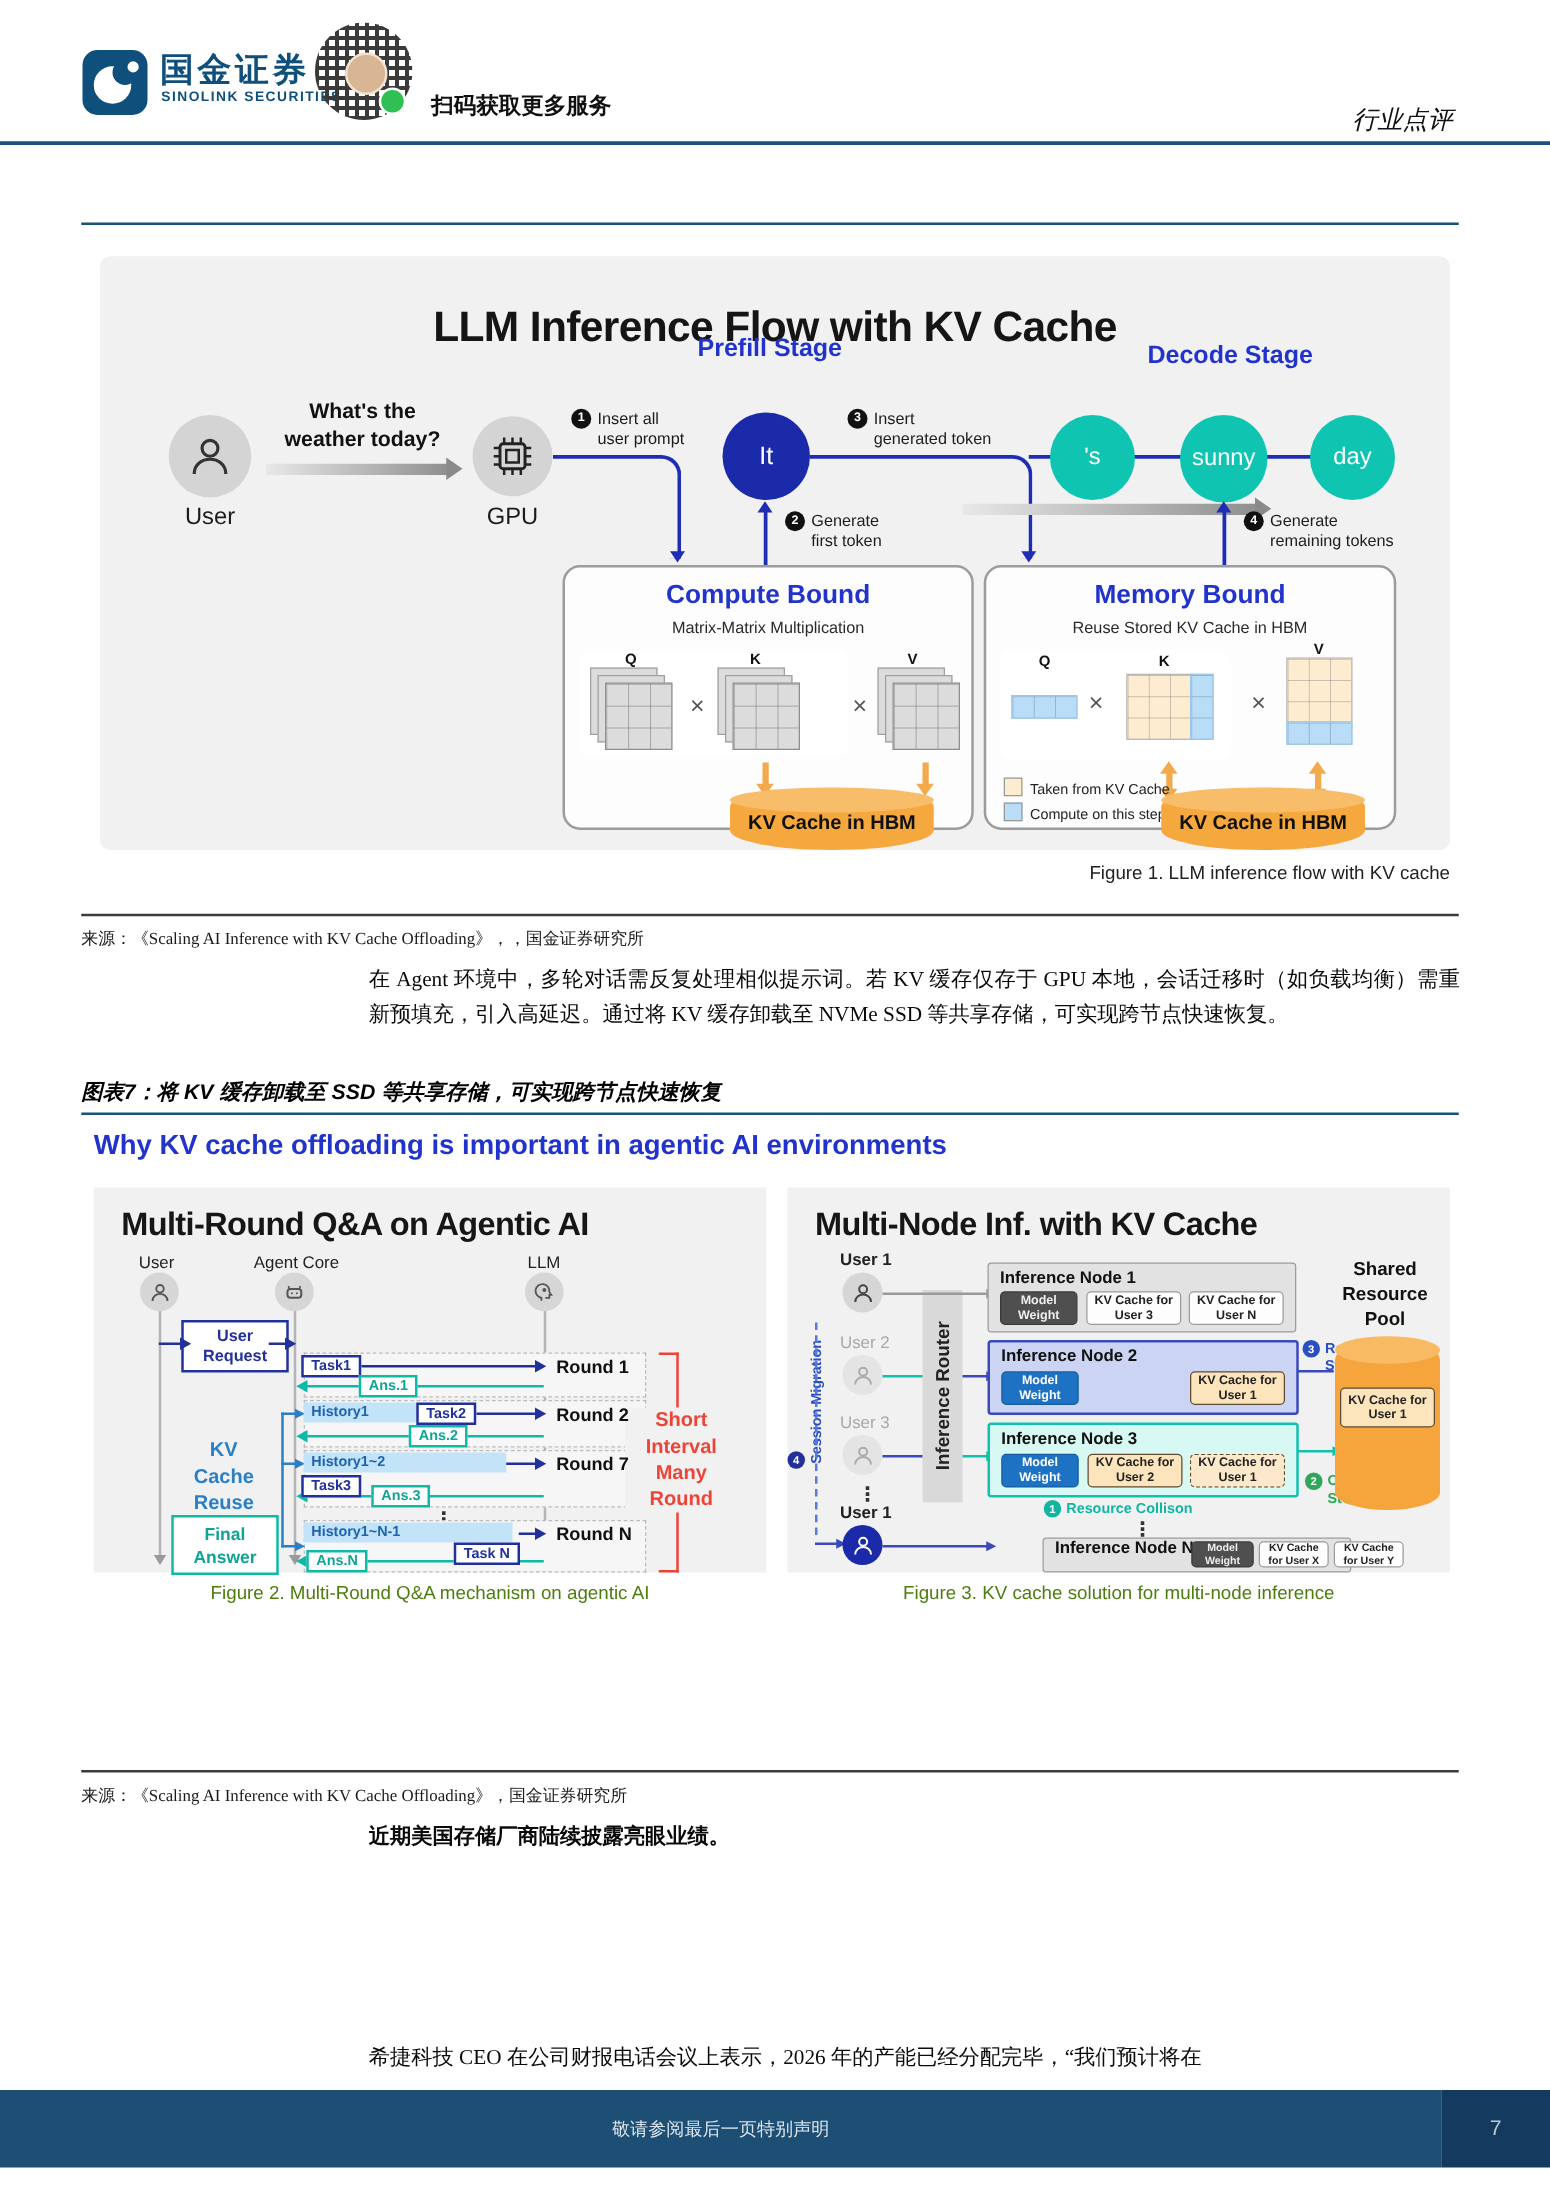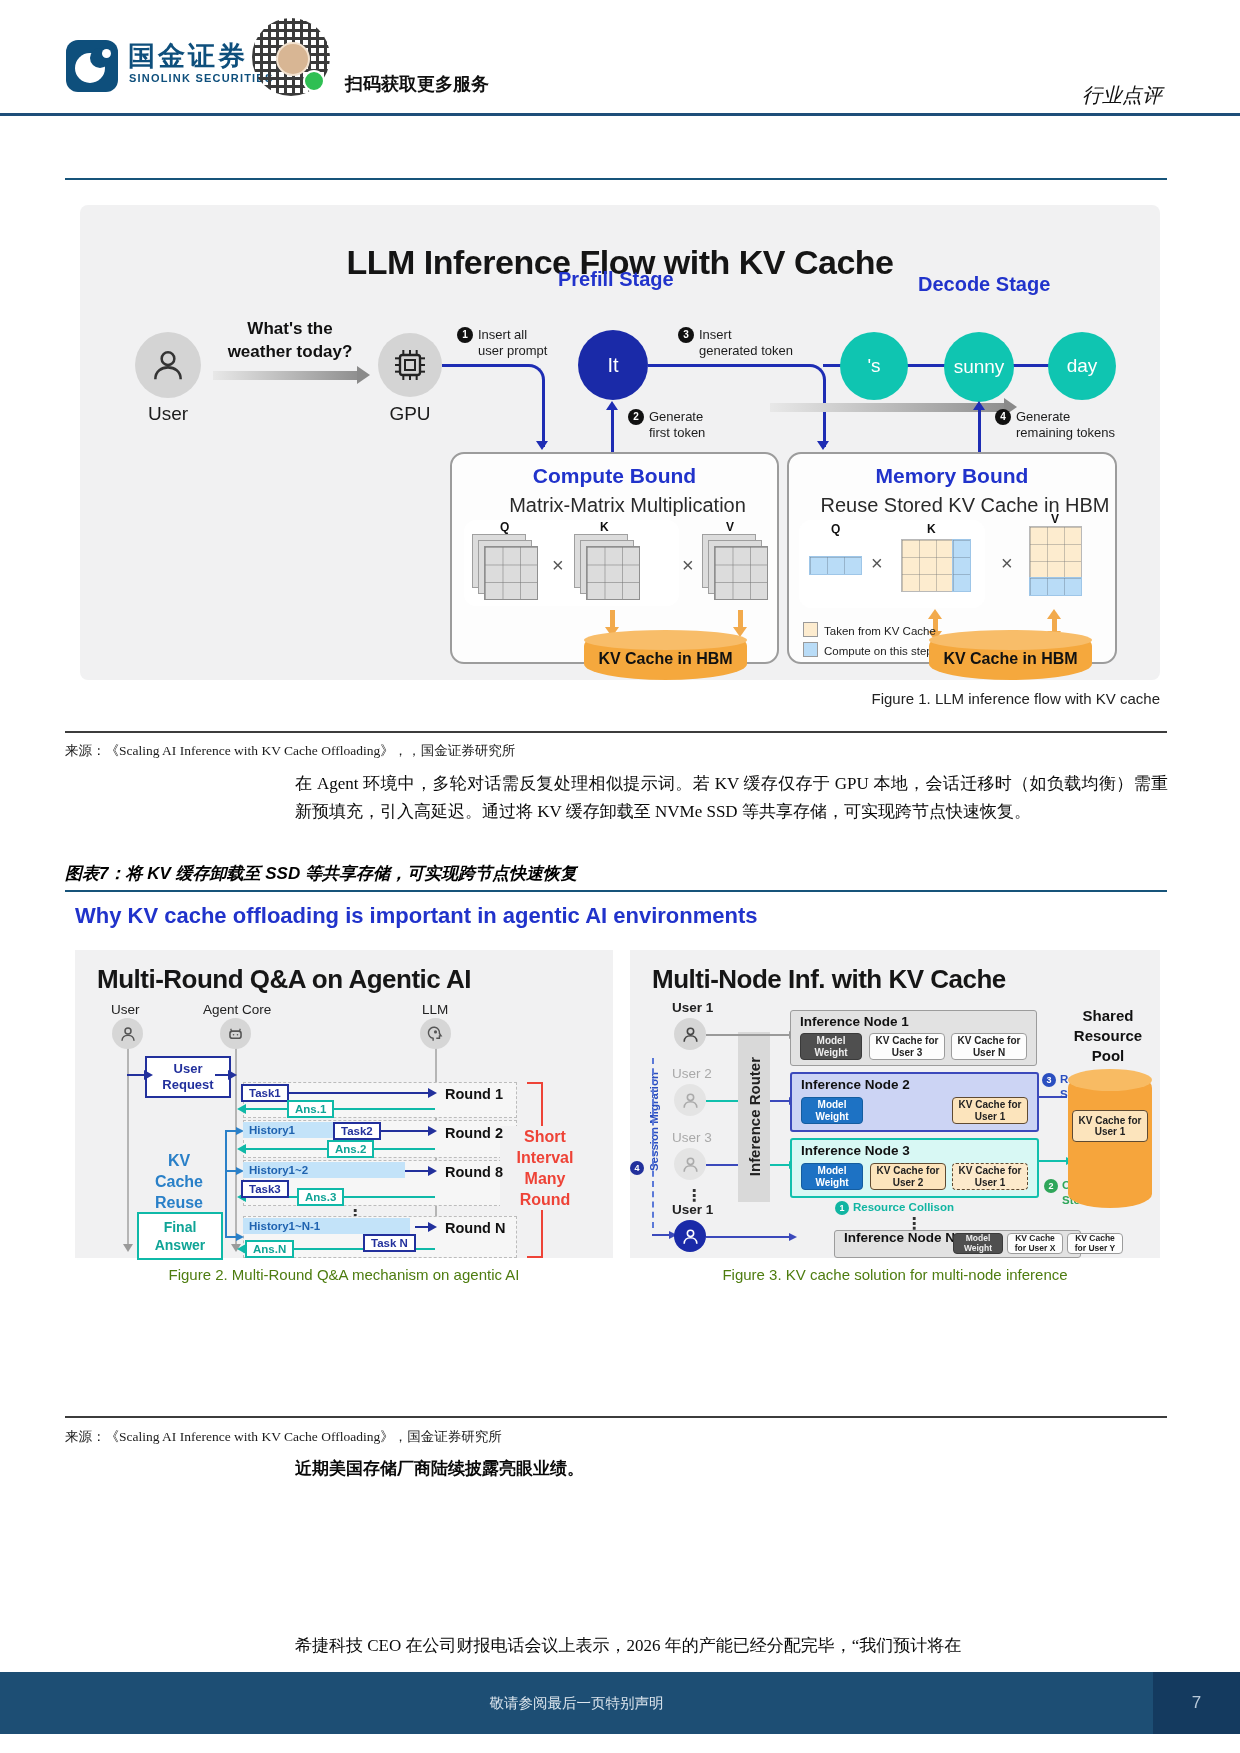--- a/index.html
+++ b/index.html
@@ -43,21 +43,21 @@
   .badge{display:inline-block;width:16px;height:16px;border-radius:50%;background:#111;color:#fff;font-size:10px;line-height:16px;text-align:center;font-weight:bold;vertical-align:top;margin-right:5px;}
   .gray-arrow{position:absolute;height:9px;background:linear-gradient(to right,#e8e8e8,#8f8f8f);}
   .gray-arrow::after{content:"";position:absolute;right:-12px;top:-5px;border-left:13px solid #8a8a8a;border-top:9px solid transparent;border-bottom:9px solid transparent;}
   .elbow{position:absolute;border-top:3px solid #1e2db4;border-right:3px solid #1e2db4;border-top-right-radius:16px;}
   .hline-b{position:absolute;height:3px;background:#1e2db4;}
   .vline-b{position:absolute;width:3px;background:#1e2db4;}
   .ah-d{position:absolute;border-top:9px solid #1e2db4;border-left:6px solid transparent;border-right:6px solid transparent;}
   .ah-u{position:absolute;border-bottom:9px solid #1e2db4;border-left:6px solid transparent;border-right:6px solid transparent;}
   .bbox{position:absolute;background:#fdfdfd;border:2px solid #9c9c9c;border-radius:14px;}
   .bbox-title{position:absolute;width:100%;text-align:center;top:10px;font-size:21px;font-weight:bold;color:#2133cb;}
-  .bbox-sub{position:absolute;width:100%;text-align:center;top:40px;font-size:20px;color:#2a2a2a;padding-left:13px;}
+  .bbox-sub{position:absolute;width:100%;text-align:center;top:40px;font-size:13px;color:#2a2a2a;}
   .white-tray{position:absolute;background:#fff;border-radius:12px;}
   .mx-label{position:absolute;font-size:12px;font-weight:bold;color:#111;}
   .times{position:absolute;font-size:20px;color:#555;}
   .stack{position:absolute;width:66px;height:66px;}
   .stack .layer{position:absolute;width:52px;height:52px;background:#dcdcdc;border:1px solid #9f9f9f;}
   .stack .front{position:absolute;width:52px;height:52px;background:#dcdcdc;border:1px solid #8f8f8f;
      background-image:linear-gradient(rgba(120,120,120,.55) 1px,transparent 1px),linear-gradient(90deg,rgba(120,120,120,.55) 1px,transparent 1px);
      background-size:17.5px 17.5px;}
   .grid-tan{position:absolute;background:#fdeccf;border:1px solid #b9b9b9;
      background-image:linear-gradient(rgba(120,120,120,.4) 1px,transparent 1px),linear-gradient(90deg,rgba(120,120,120,.4) 1px,transparent 1px);
@@ -348,21 +348,21 @@
     <div class="task" style="left:258px;top:172px;">Task2</div>
     <div class="arr-b" style="left:306px;top:180px;width:48px;"></div>
     <div class="rlabel" style="left:370px;top:175px;">Round 2</div>
     <div class="arr-t" style="left:170px;top:198px;width:190px;"></div>
     <div class="ansb" style="left:252px;top:190px;">Ans.2</div>
 
     <div class="rround" style="left:168px;top:210px;width:272px;height:44px;"></div>
     <div class="hist" style="left:168px;top:212px;width:150px;">History1~2</div>
     <div class="task" style="left:166px;top:230px;">Task3</div>
     <div class="arr-b" style="left:320px;top:220px;width:34px;"></div>
-    <div class="rlabel" style="left:370px;top:214px;">Round 8</div>
+    <div class="rlabel" style="left:370px;top:214px;">Round 7</div>
     <div class="arr-t" style="left:170px;top:246px;width:190px;"></div>
     <div class="ansb" style="left:222px;top:238px;">Ans.3</div>
 
     <div class="dots" style="left:272px;top:256px;">⋮</div>
 
     <div class="rround" style="left:168px;top:266px;width:272px;height:40px;"></div>
     <div class="hist" style="left:168px;top:268px;width:155px;">History1~N-1</div>
     <div class="task" style="left:288px;top:284px;">Task N</div>
     <div class="arr-b" style="left:340px;top:276px;width:14px;"></div>
     <div class="rlabel" style="left:370px;top:270px;">Round N</div>

